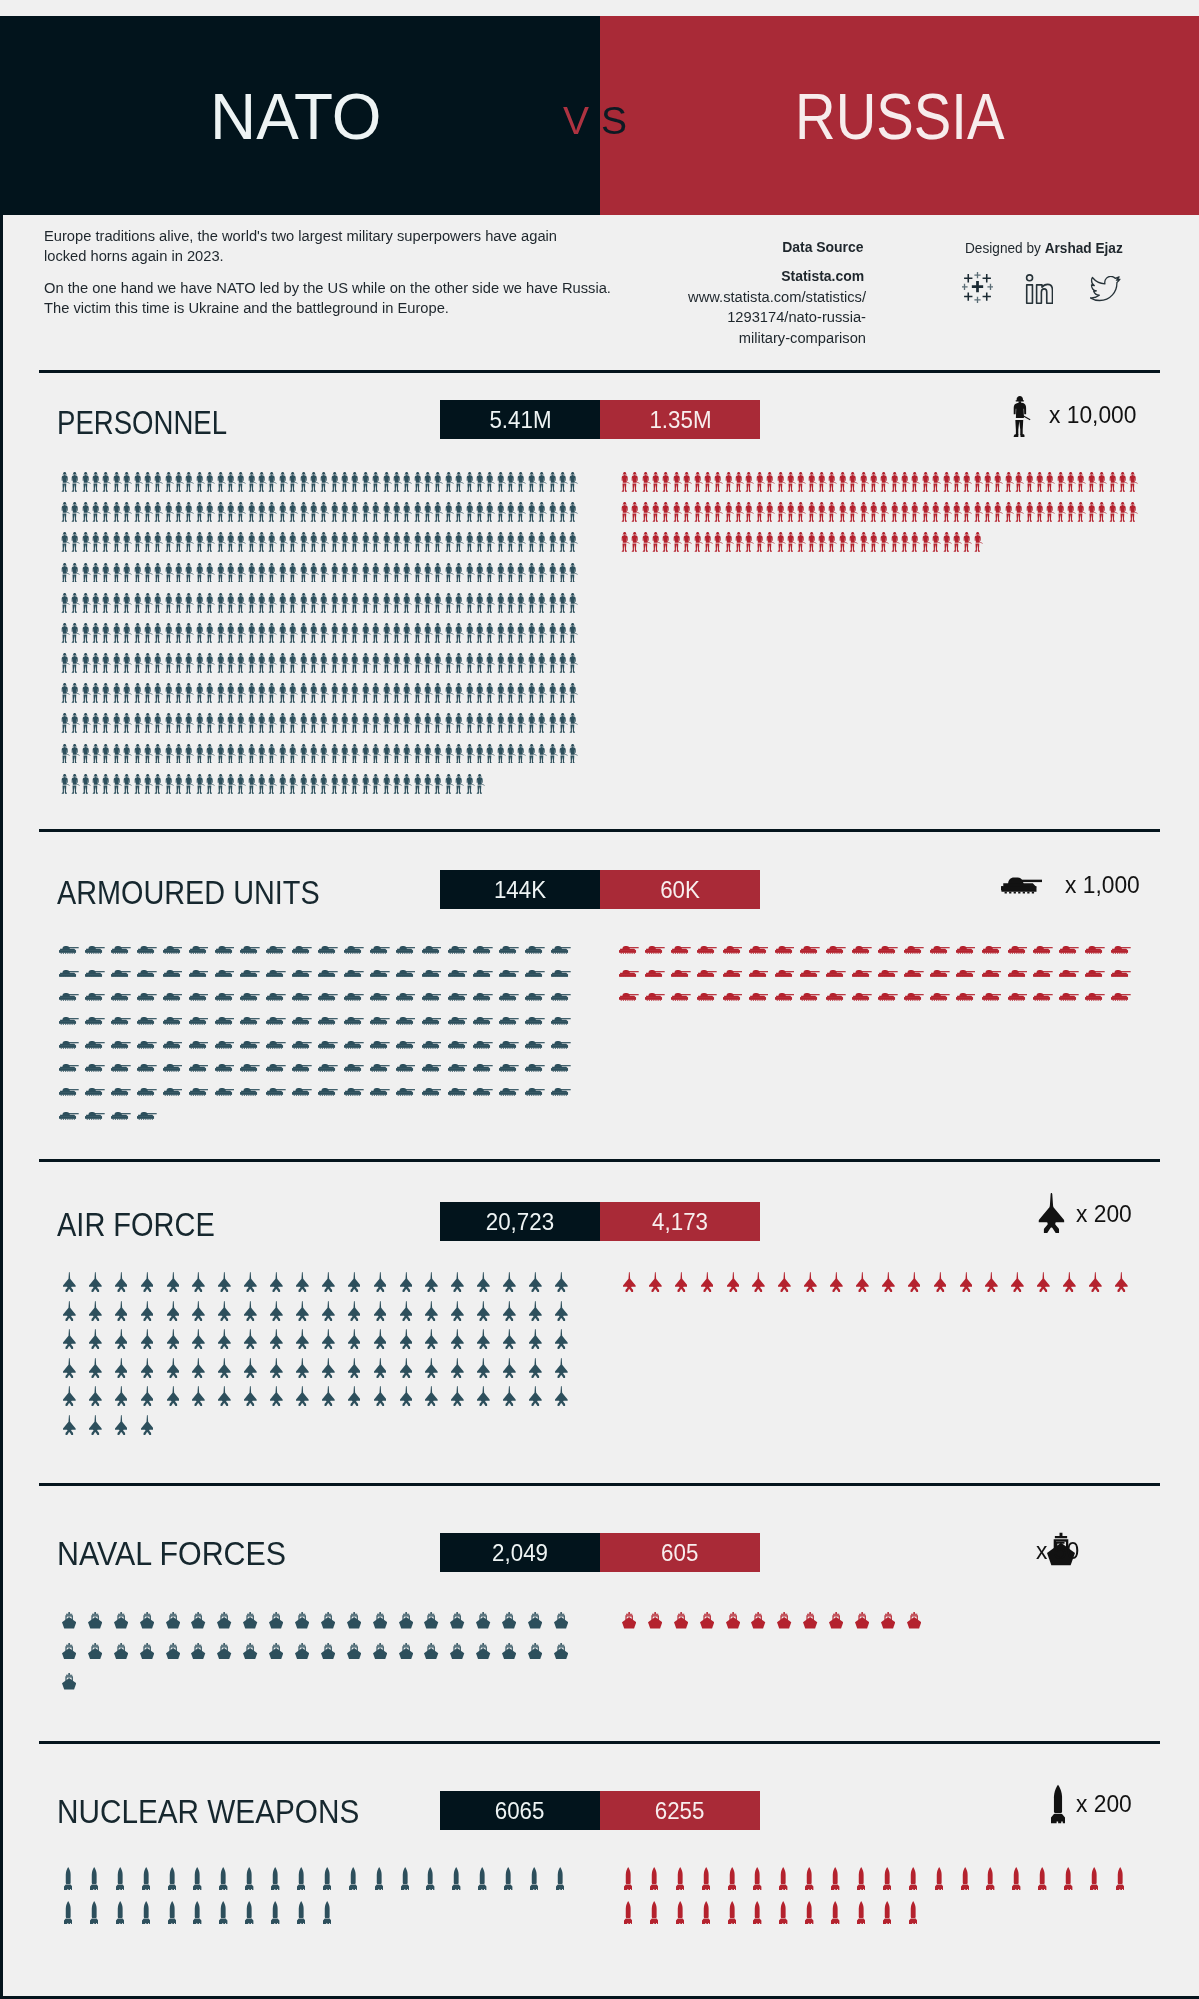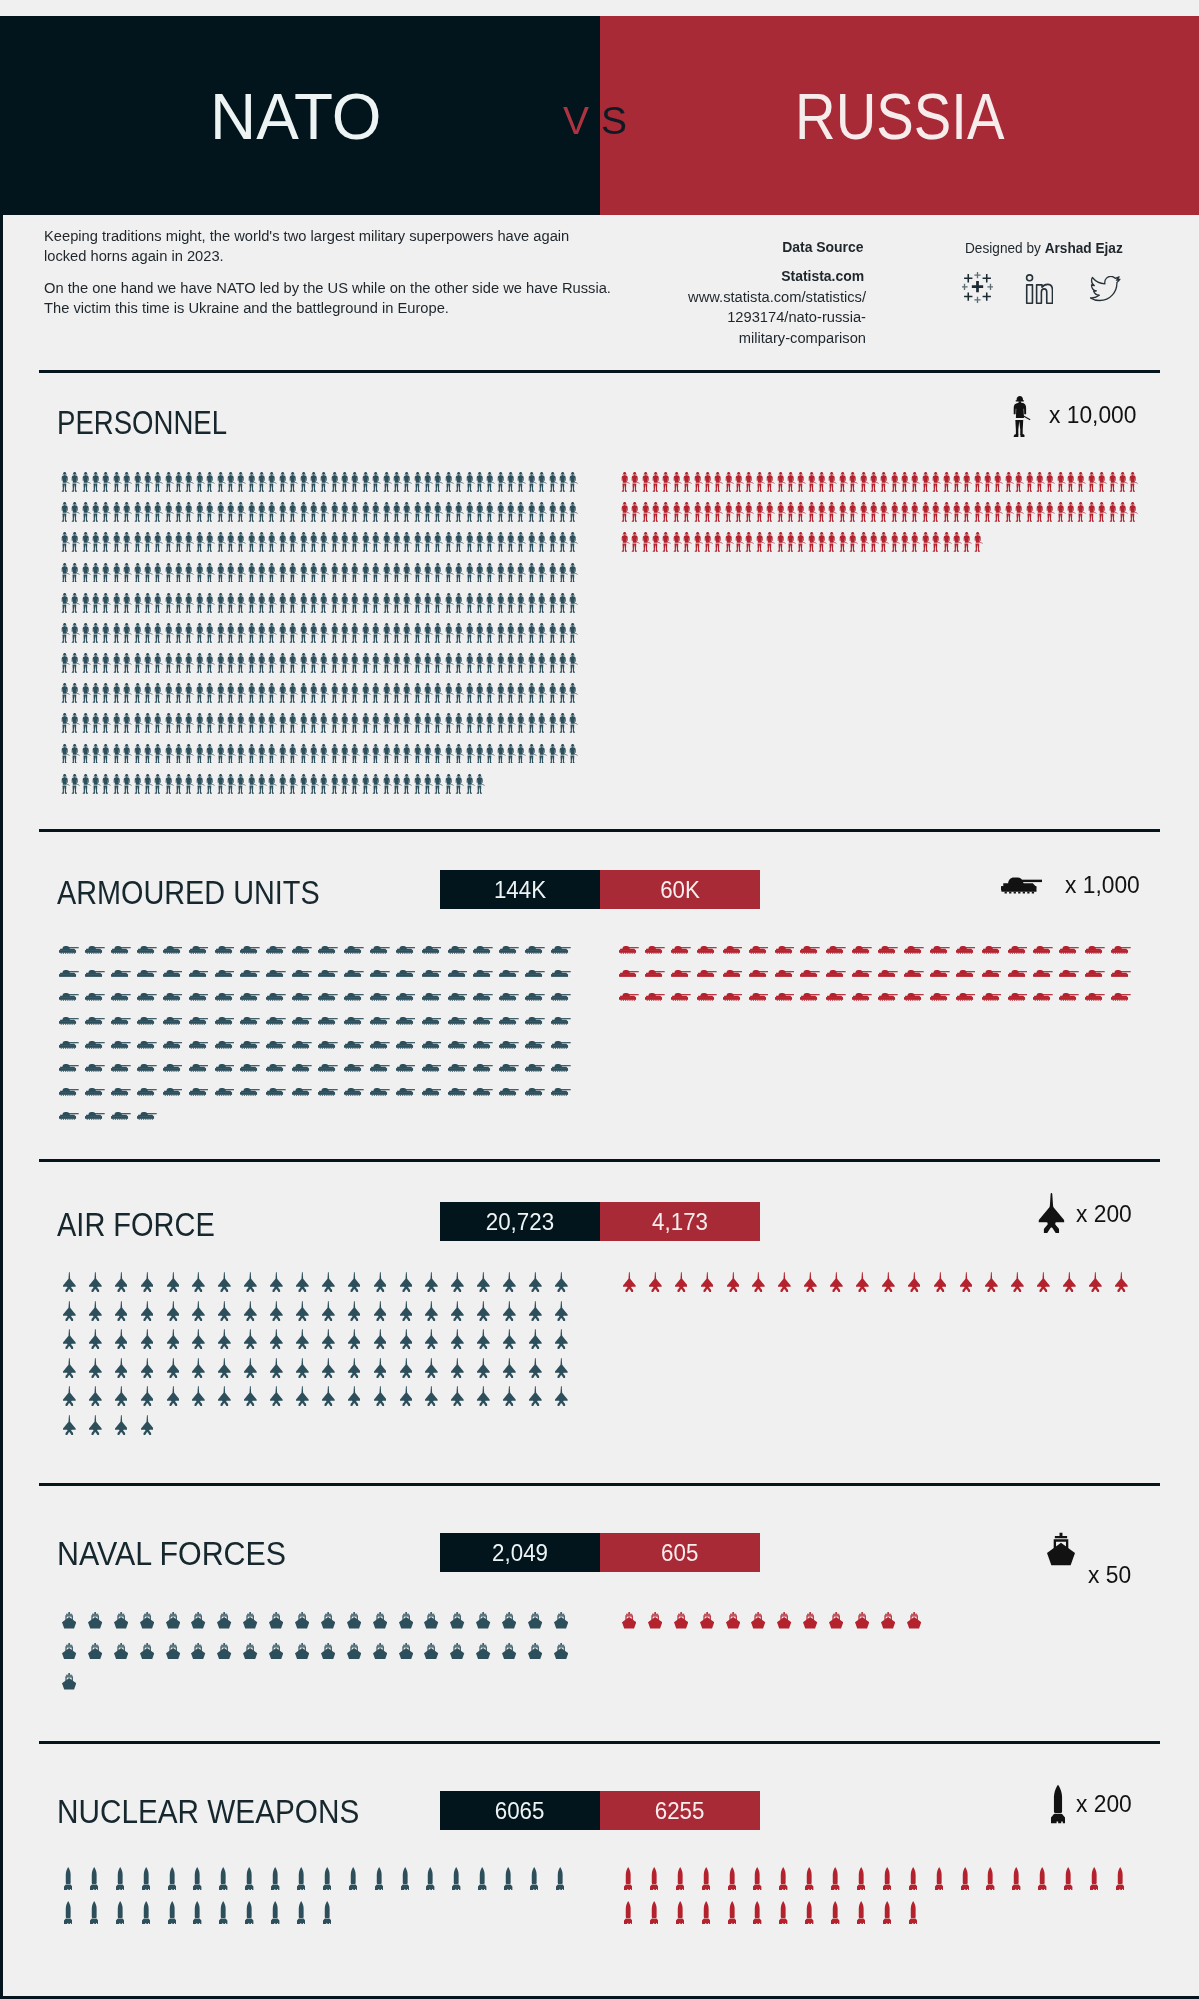--- a/index.html
+++ b/index.html
@@ -69,21 +69,21 @@
   <div class="hdr">
     <div class="half-dark"></div>
     <div class="half-red"></div>
     <div class="title t-nato">NATO</div>
     <div class="title t-rus">RUSSIA</div>
     <div class="vs vs-v">V</div>
     <div class="vs vs-s">S</div>
   </div>
 
   <div class="intro">
-    <p><span>Keeping traditions might, the world's two largest military superpowers have again</span>
+    <p><span>Europe traditions alive, the world's two largest military superpowers have again</span>
 <span>locked horns again in 2023.</span></p>
     <p><span>On the one hand we have NATO led by the US while on the other side we have Russia.</span>
 <span>The victim this time is Ukraine and the battleground in Europe.</span></p>
   </div>
 
   <div class="src">
     <div class="lbl">Data Source</div>
     <div class="nm"><span>Statista.com</span></div>
     <div>www.statista.com/statistics/</div>
     <div>1293174/nato-russia-</div>
@@ -152,20 +152,28 @@
           <path d="M50 34 l48 35 -15 42 h-66 l-15 -42 z"></path>
         </g>
         <g id="ic-nuke">
           <path d="M50 0 c13.5 19 29 52 29 91 v98 l-4.5 14 h-49 l-4.5 -14 v-98 c0-39 15.5-72 29-91 z"></path>
           <path d="M21 208 L79 208 L100 234 L100 274 L84 274 L84 263 L73 263 L73 274 L51 274 L51 263 L40 263 L40 274 L24 274 L0 274 L0 234 Z"></path>
         </g>
       </defs>
     </svg>
 <div class="divider" style="top:370px;"></div>
 <div class="sec-title" style="top:407px;transform:scaleX(0.8405);">PERSONNEL</div>
+<div class="bar" style="top:400px;">
+      <div class="b-dark">
+        <span>5.41M</span>
+      </div>
+      <div class="b-red">
+        <span>1.35M</span>
+      </div>
+    </div>
 <div class="legend">
       <span class="lg-ico" style="left:1011px;top:396px;">
         <svg width="22" height="41" viewBox="6.25 0.89 93.71 228.18" fill="#121212">
           <use href="#ic-soldier"></use>
         </svg>
       </span>
       <span class="lg-txt" style="left:1049px;top:407px;">x 10,000</span>
     </div>
 <div class="grid" style="left:60.51px;top:461.6px;width:521.0px;--cw:10.39px;--ch:30.2px;--iw:9.4px;--ih:19.8px;--c:#2d4f5c;">
       <i>
@@ -5244,21 +5252,21 @@
       <div class="b-red">
         <span>605</span>
       </div>
     </div>
 <div class="legend">
       <span class="lg-ico" style="left:1047px;top:1532px;">
         <svg width="28" height="34" viewBox="2.08 0 95.88 111" fill="#121212">
           <use href="#ic-ship"></use>
         </svg>
       </span>
-      <span class="lg-txt" style="left:1088px;top:1543px;margin-top:24px;">x 50</span>
+      <span class="lg-txt" style="left:1036px;top:1543px;">x 50</span>
     </div>
 <div class="grid" style="left:56.20px;top:1598.0px;width:519.5px;--cw:25.90px;--ch:30.5px;--iw:14.3px;--ih:16.5px;--c:#2d4f5c;">
       <i>
         <svg viewBox="2.08 0 95.88 111">
           <use href="#ic-ship"></use>
         </svg>
       </i>
       <i>
         <svg viewBox="2.08 0 95.88 111">
           <use href="#ic-ship"></use>

